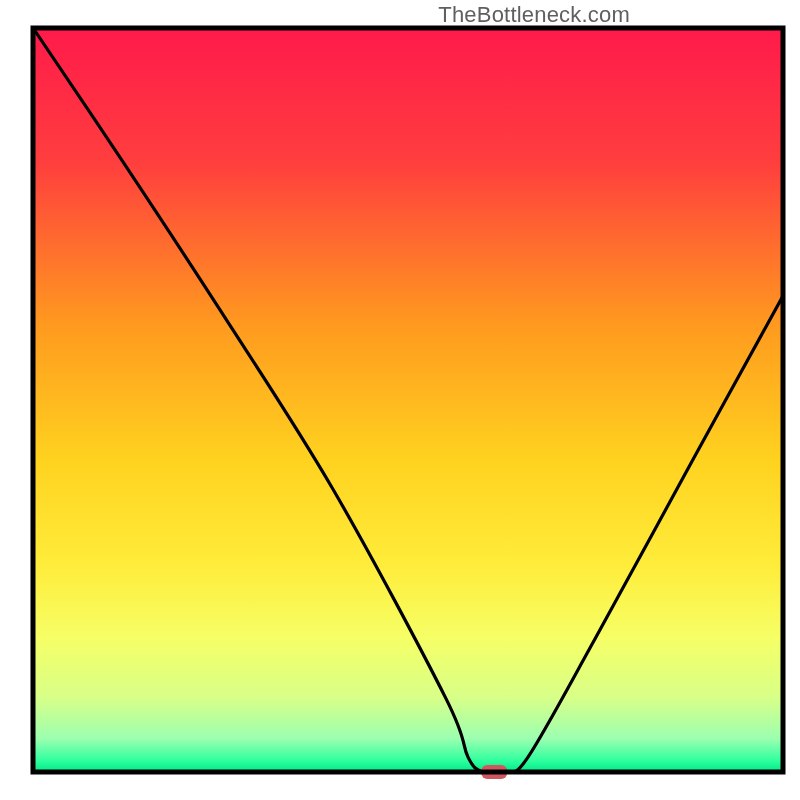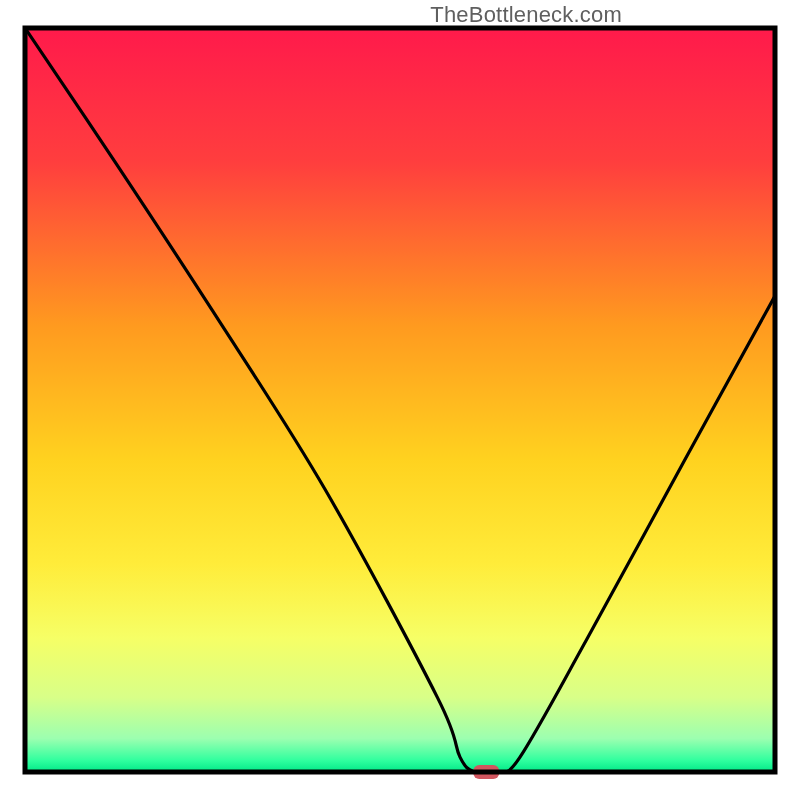--- a/index.html
+++ b/index.html
@@ -5,21 +5,21 @@
   html, body {
     margin: 0;
     padding: 0;
     width: 800px;
     height: 800px;
     background: #ffffff;
     font-family: Arial, Helvetica, sans-serif;
   }
   .frame {
     position: absolute;
-    left: 0;
+    left: 8px;
     top: 0;
     width: 634px;
     height: 800px;
   }
   .watermark {
     position: absolute;
     top: 2px;
     right: 12px;
     color: #5f5f5f;
     font-size: 22px;

